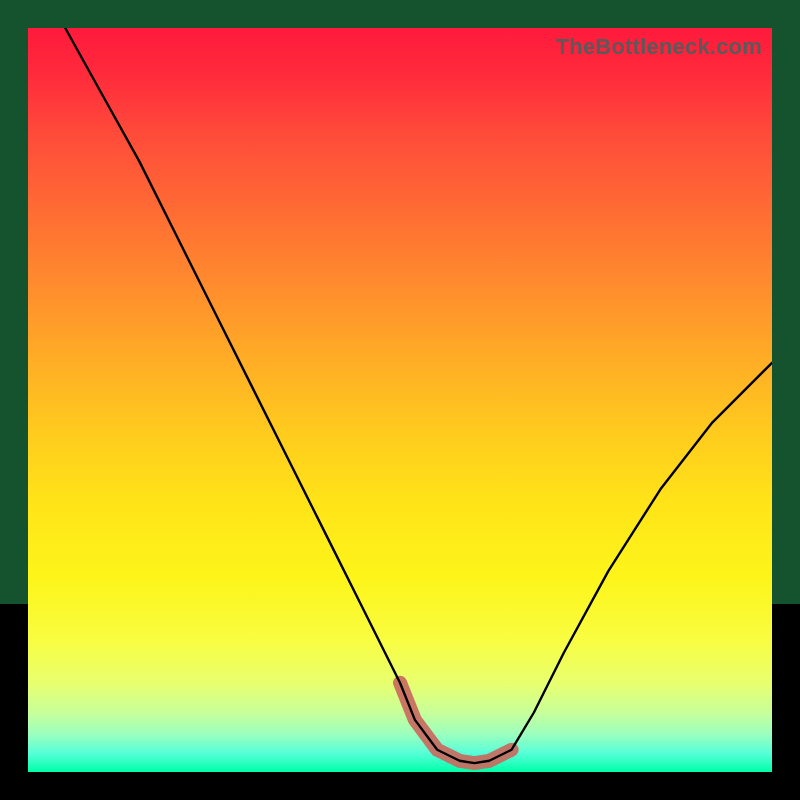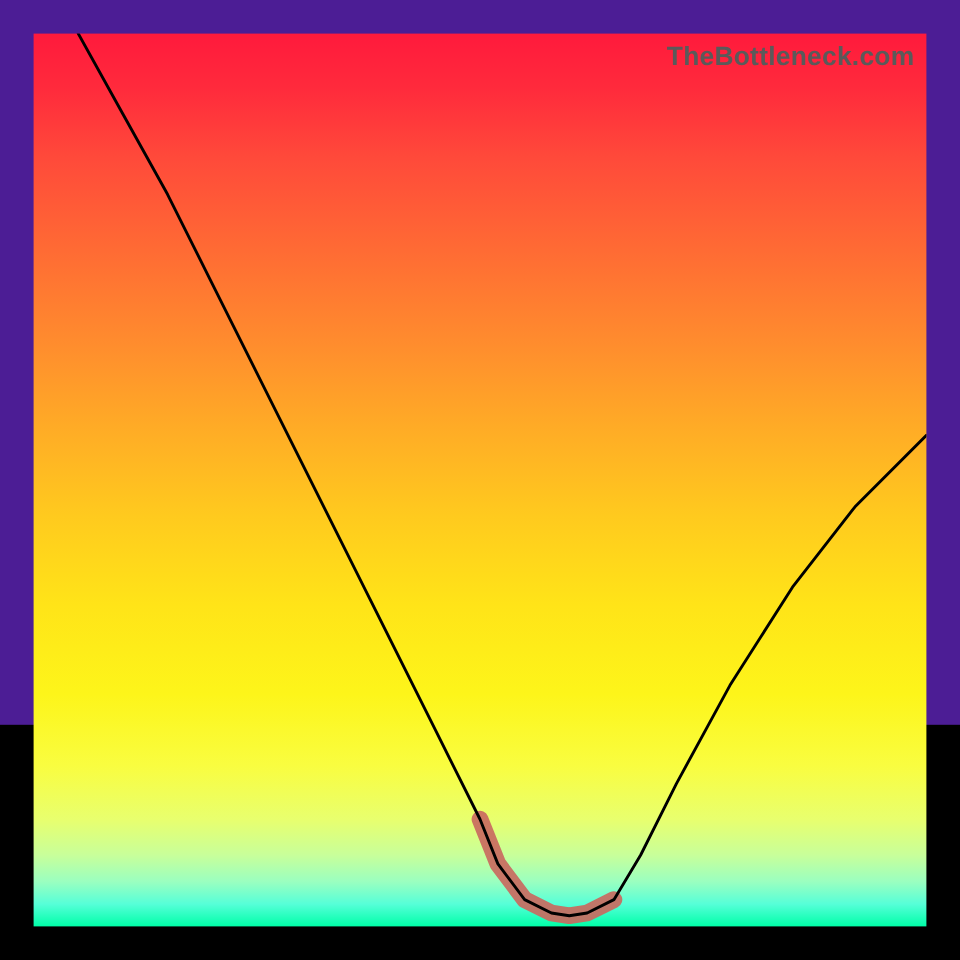--- a/index.html
+++ b/index.html
@@ -8,21 +8,21 @@
     width: 800px;
     height: 800px;
     overflow: hidden;
     background: #000;
     font-family: Arial, Helvetica, sans-serif;
   }
   .frame {
     position: relative;
     width: 800px;
     height: 604px;
-    background: #4c1d95;
+    background: #14532d;
   }
   .plot {
     position: absolute;
     left: 28px;
     top: 28px;
     width: 744px;
     height: 744px;
     background: linear-gradient(to bottom,
       #ff1a3c 0%,
       #ff2a3c 6%,

